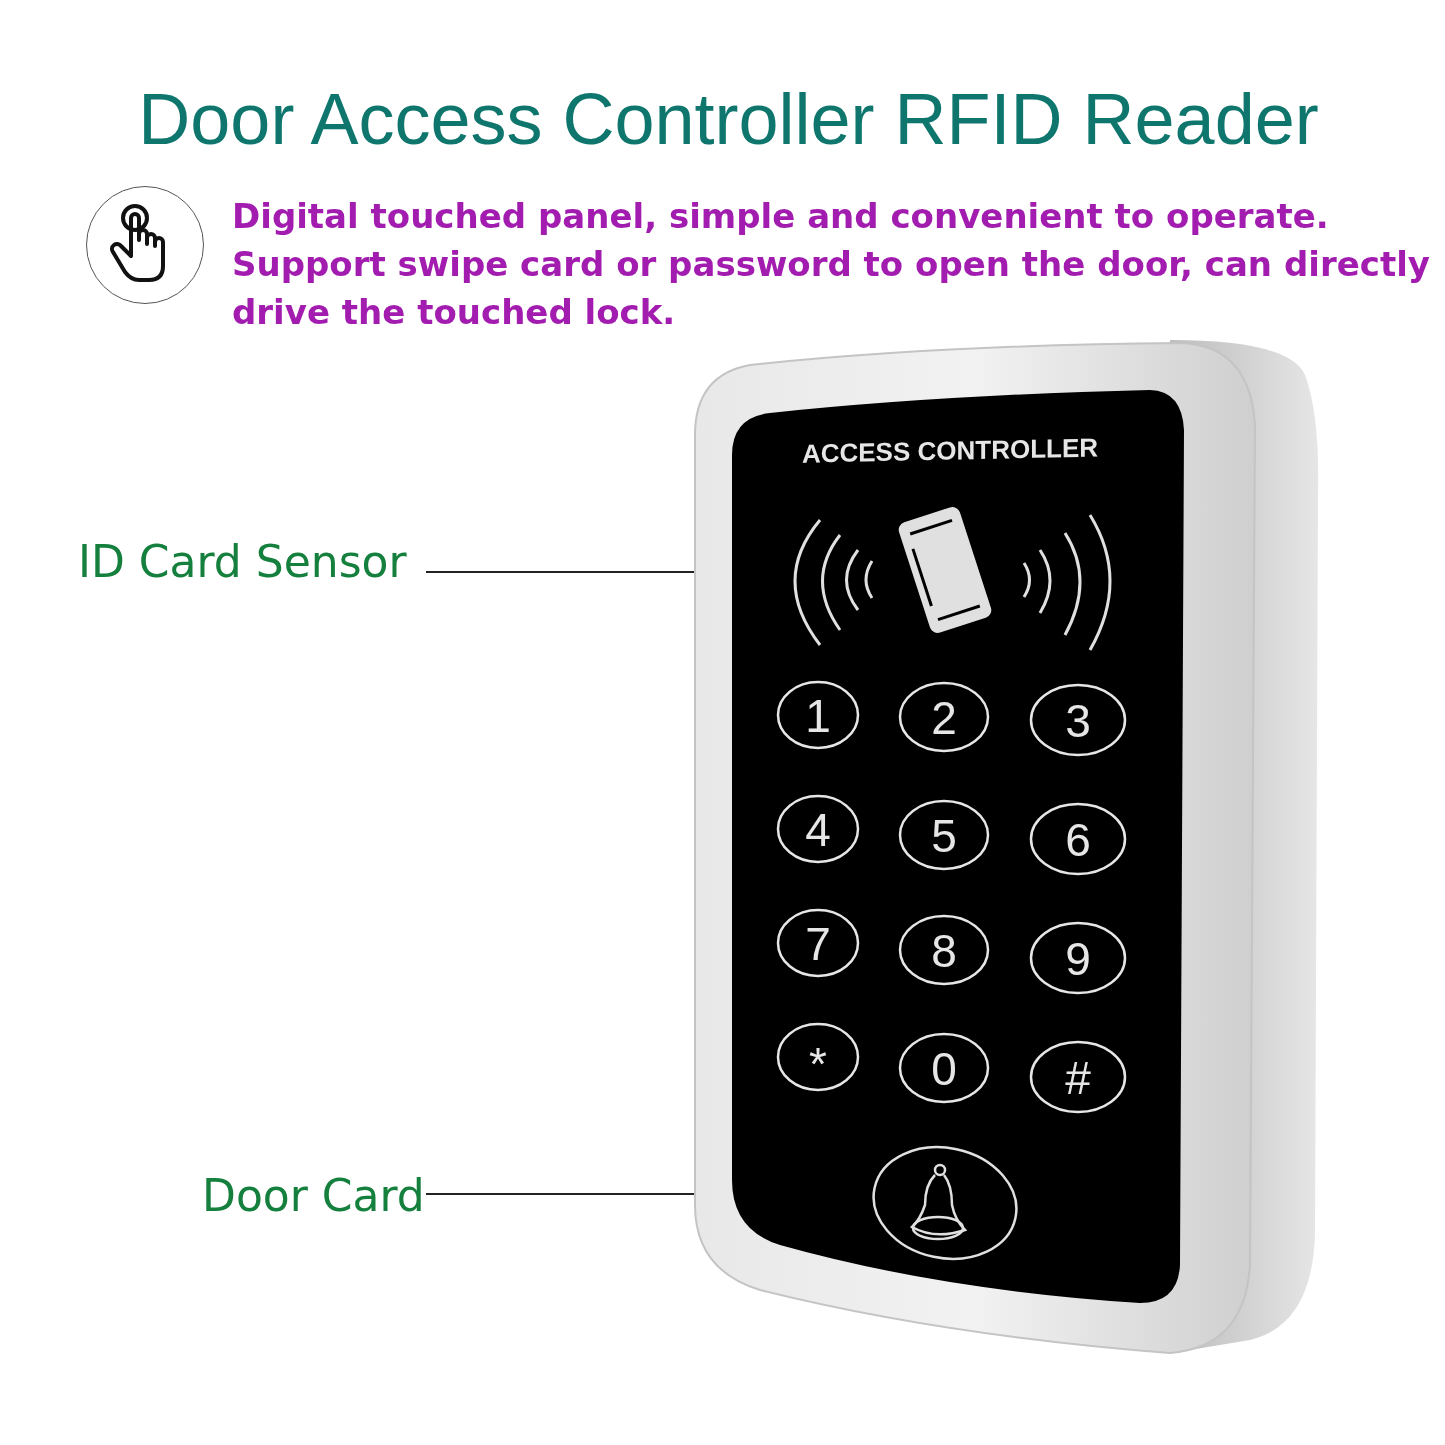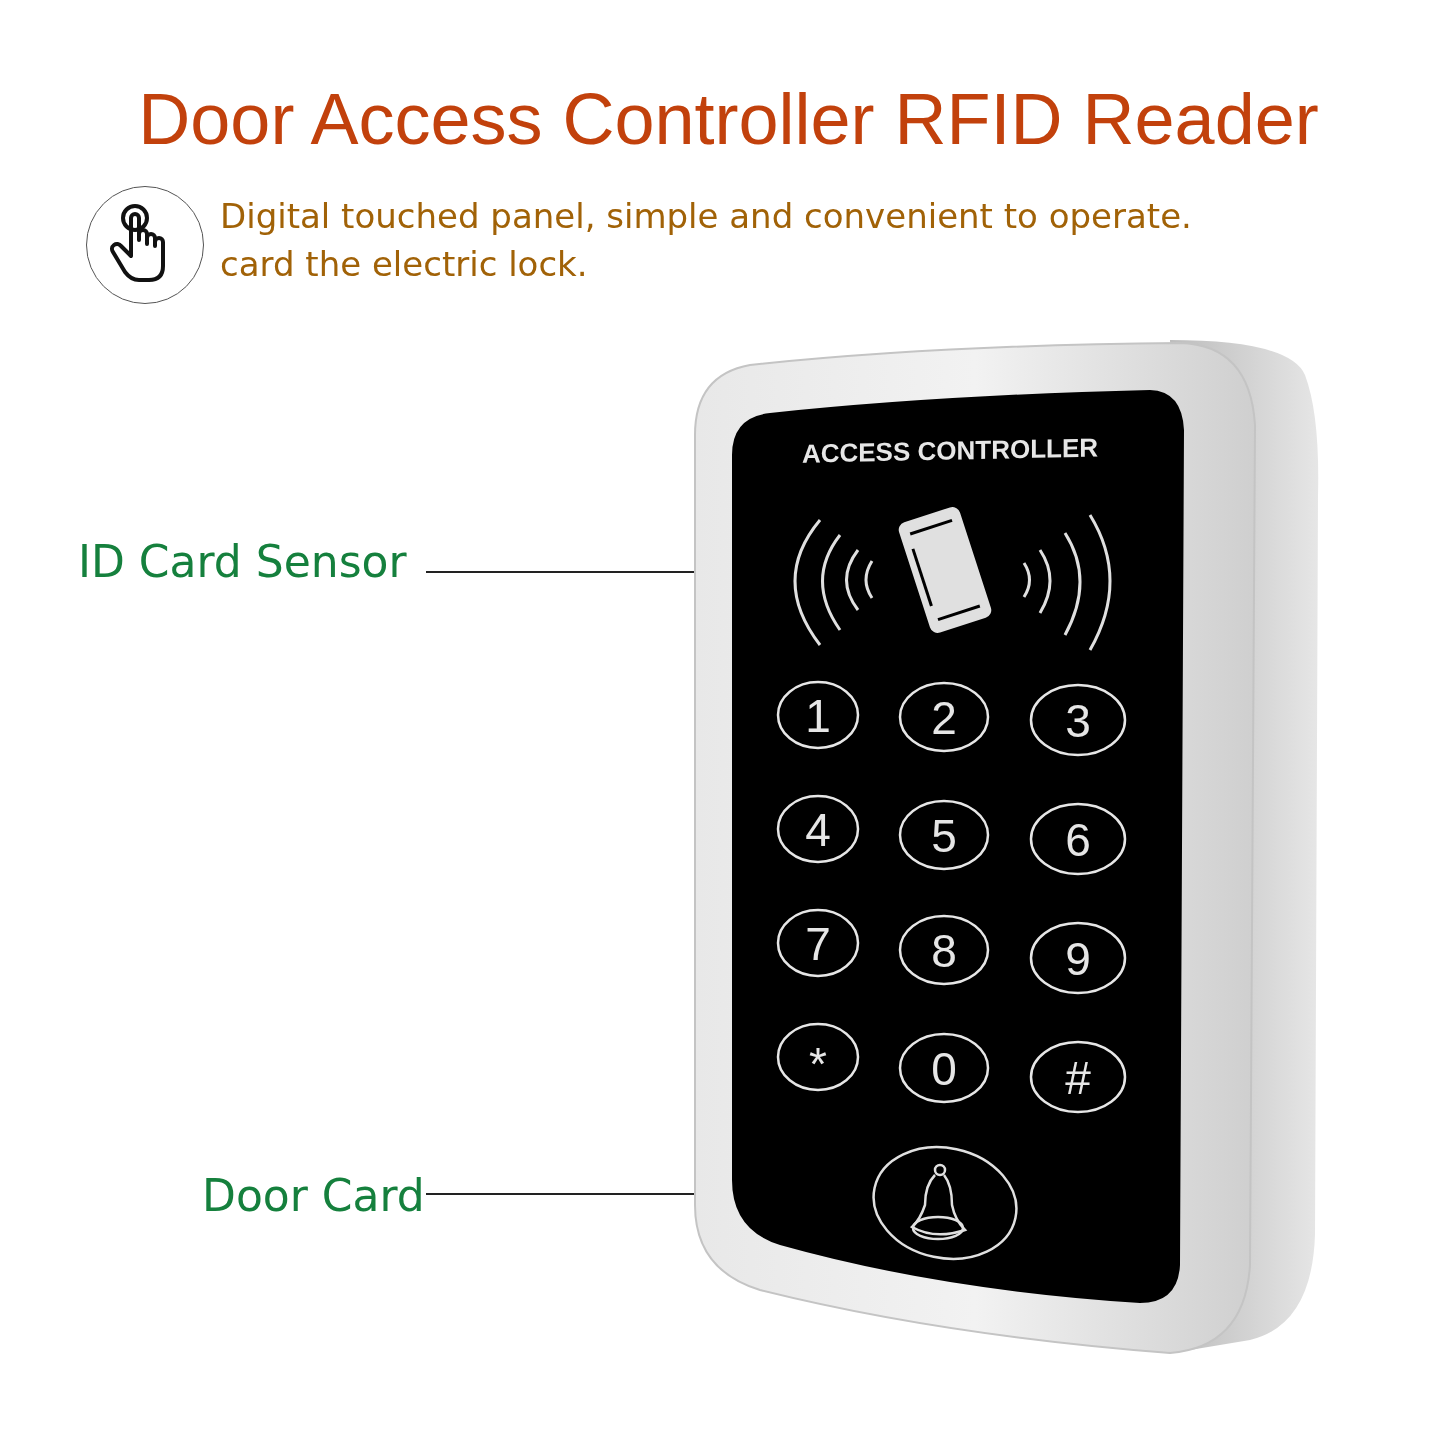--- a/index.html
+++ b/index.html
@@ -1,39 +1,40 @@
 <!DOCTYPE html>
 <html><head>
 <meta charset="utf-8">
 <style>
   html, body { margin:0; padding:0; background:#ffffff; }
   body { width:1445px; height:1445px; position:relative; overflow:hidden; font-family:"Liberation Sans", sans-serif; }
-  .title { position:absolute; left:0; right:0; top:78px; text-align:center; font-size:72px; color:#c2410c; letter-spacing:0px;padding-left:12px; }
+  .title { position:absolute; left:0; right:0; top:78px; text-align:center; font-size:72px; color:#0f766e; letter-spacing:0px;padding-left:12px; }
   .icon-circle { position:absolute; left:86px; top:186px; width:118px; height:118px; border:1.5px solid #555; border-radius:50%; box-sizing:border-box; display:flex; align-items:center; justify-content:center; }
-  .desc { position:absolute; left:220px; top:192px; font-family:"DejaVu Sans", sans-serif; font-size:34px; line-height:48px; color:#a16207; font-weight:400; }
+  .desc { position:absolute; left:232px; top:192px; font-family:"DejaVu Sans", sans-serif; font-size:34px; line-height:48px; color:#a21caf; font-weight:700; }
   .desc div { white-space:nowrap; }
   .callout { position:absolute; font-family:"DejaVu Sans", sans-serif; font-size:44px; color:#15803d; }
   .line { position:absolute; height:1.5px; background:#222; }
   .device { position:absolute; left:690px; top:335px; width:630px; height:1025px; }
 </style>
 </head>
 <body>
 
 <div class="title">Door Access Controller RFID Reader</div>
 
 <div class="icon-circle">
   <svg width="80" height="90" viewBox="0 0 80 90" fill="none" stroke="#111" stroke-width="4" stroke-linejoin="round" stroke-linecap="round">
     <circle cx="30" cy="18" r="12"></circle>
     <path d="M26 34 V18 a4 4 0 0 1 8 0 V40 M34 34 a4 4 0 0 1 8 0 V44 M42 38 a4 4 0 0 1 8 0 V46 M50 42 a4 4 0 0 1 8 0 V66 q0 14 -14 14 H34 q-8 0 -14 -8 L8 52 a5 5 0 0 1 8 -6 l10 10 V34"></path>
   </svg>
 </div>
 
 <div class="desc">
   <div>Digital touched panel, simple and convenient to operate.</div>
-  <div>card the electric lock.</div>
+  <div>Support swipe card or password to open the door, can directly</div>
+  <div>drive the touched lock.</div>
 </div>
 
 <div class="callout" style="left:78px; top:536px;">ID Card Sensor</div>
 <div class="line" style="left:426px; top:571px; width:538px;"></div>
 
 <div class="callout" style="left:202px; top:1170px;">Door Card</div>
 <div class="line" style="left:426px; top:1193px; width:308px;"></div>
 
 <svg class="device" viewBox="0 0 630 1025">
   <defs>

